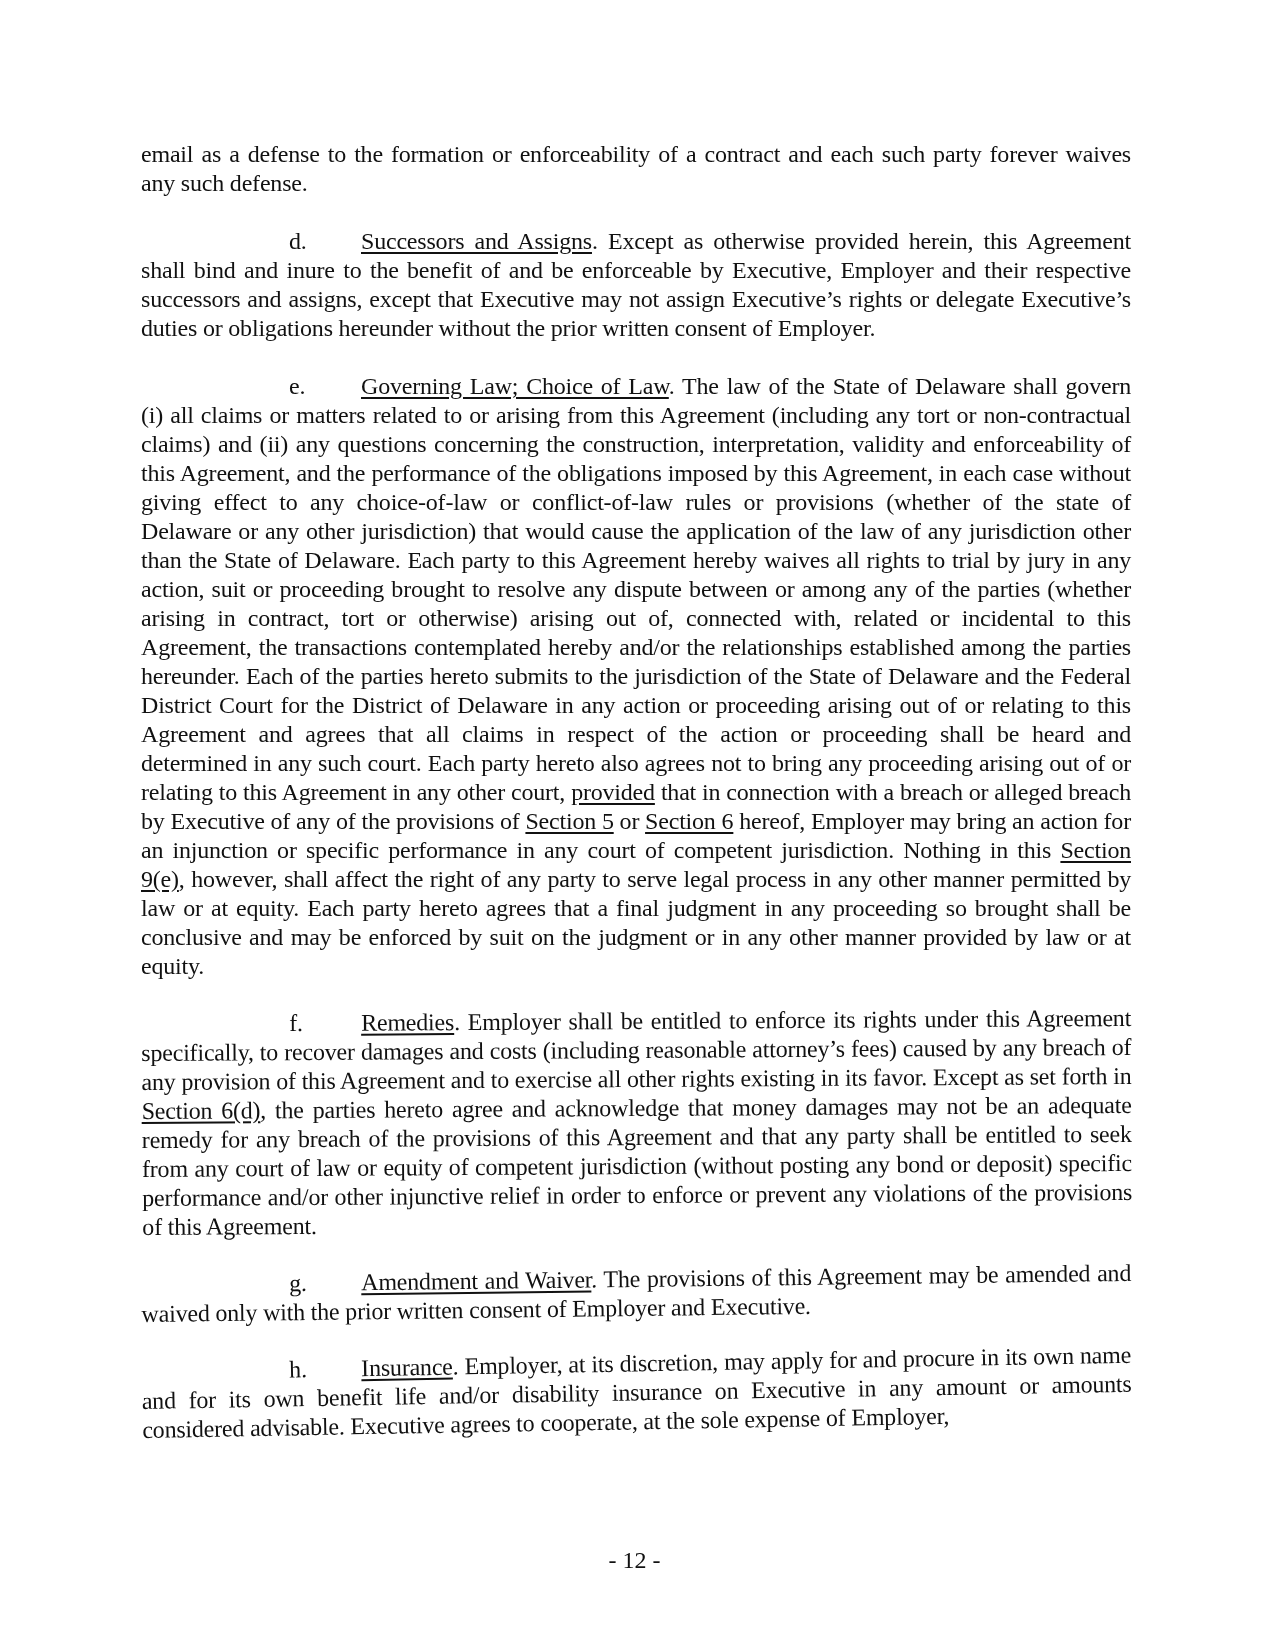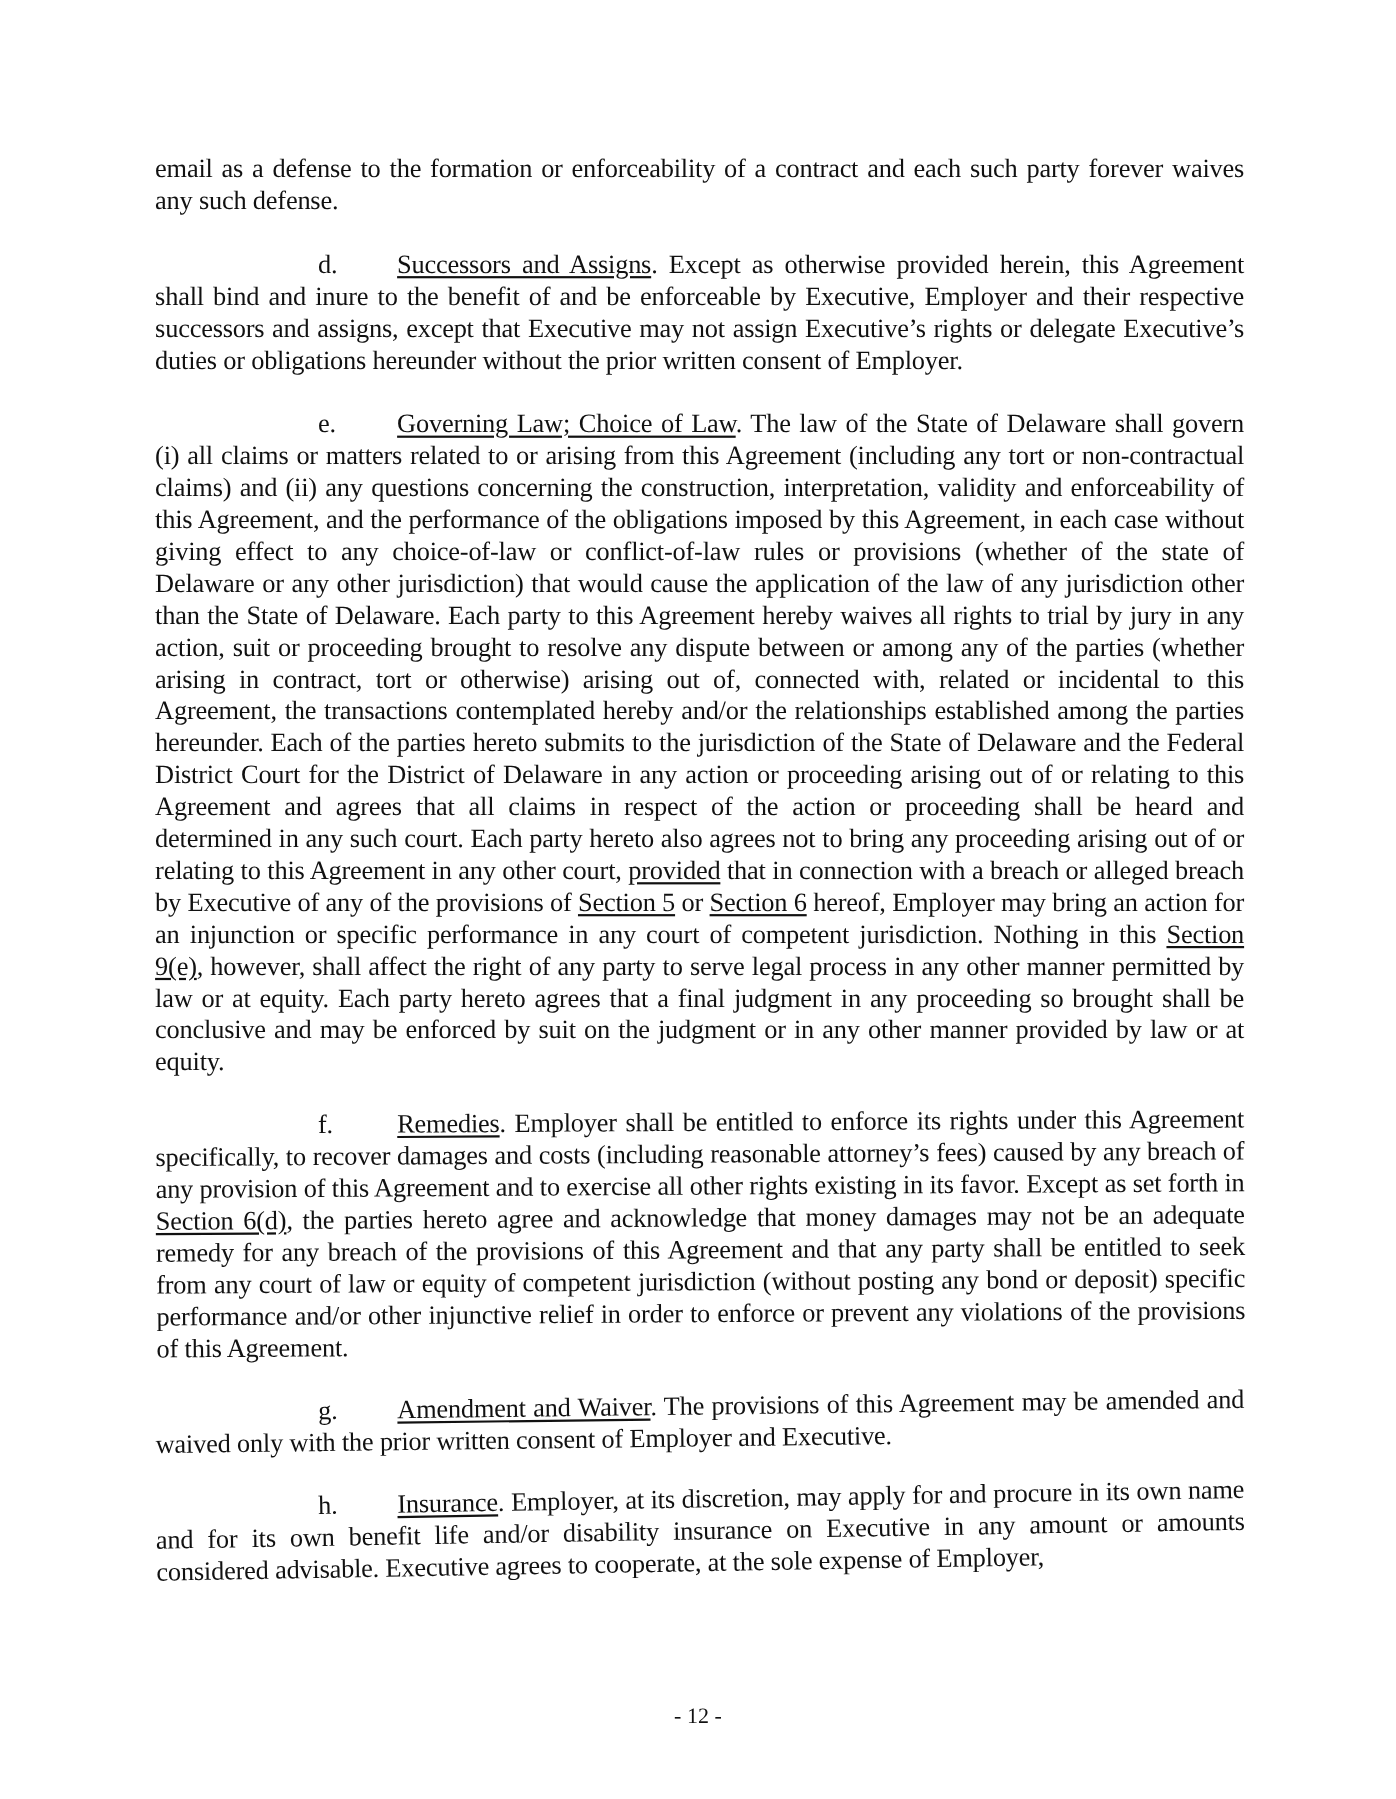--- a/index.html
+++ b/index.html
@@ -46,21 +46,21 @@
     }
     .skew-1 { transform: rotate(-0.35deg); transform-origin: left top; }
     .skew-2 { transform: rotate(-0.7deg); transform-origin: left top; }
     .skew-3 { transform: rotate(-1.0deg); transform-origin: left top; }
     .page-number {
       position: absolute;
       left: 0;
       width: 1269px;
       top: 1546px;
       text-align: center;
-      font-size: 20px;
+      font-size: 24px;
       line-height: 29px;
     }
   </style>
 </head>
 <body>
 
 <div class="page">
 
   <p class="para first"><span>email as a defense to the formation or enforceability of a contract and each such party forever waives any such defense.</span></p>
 

